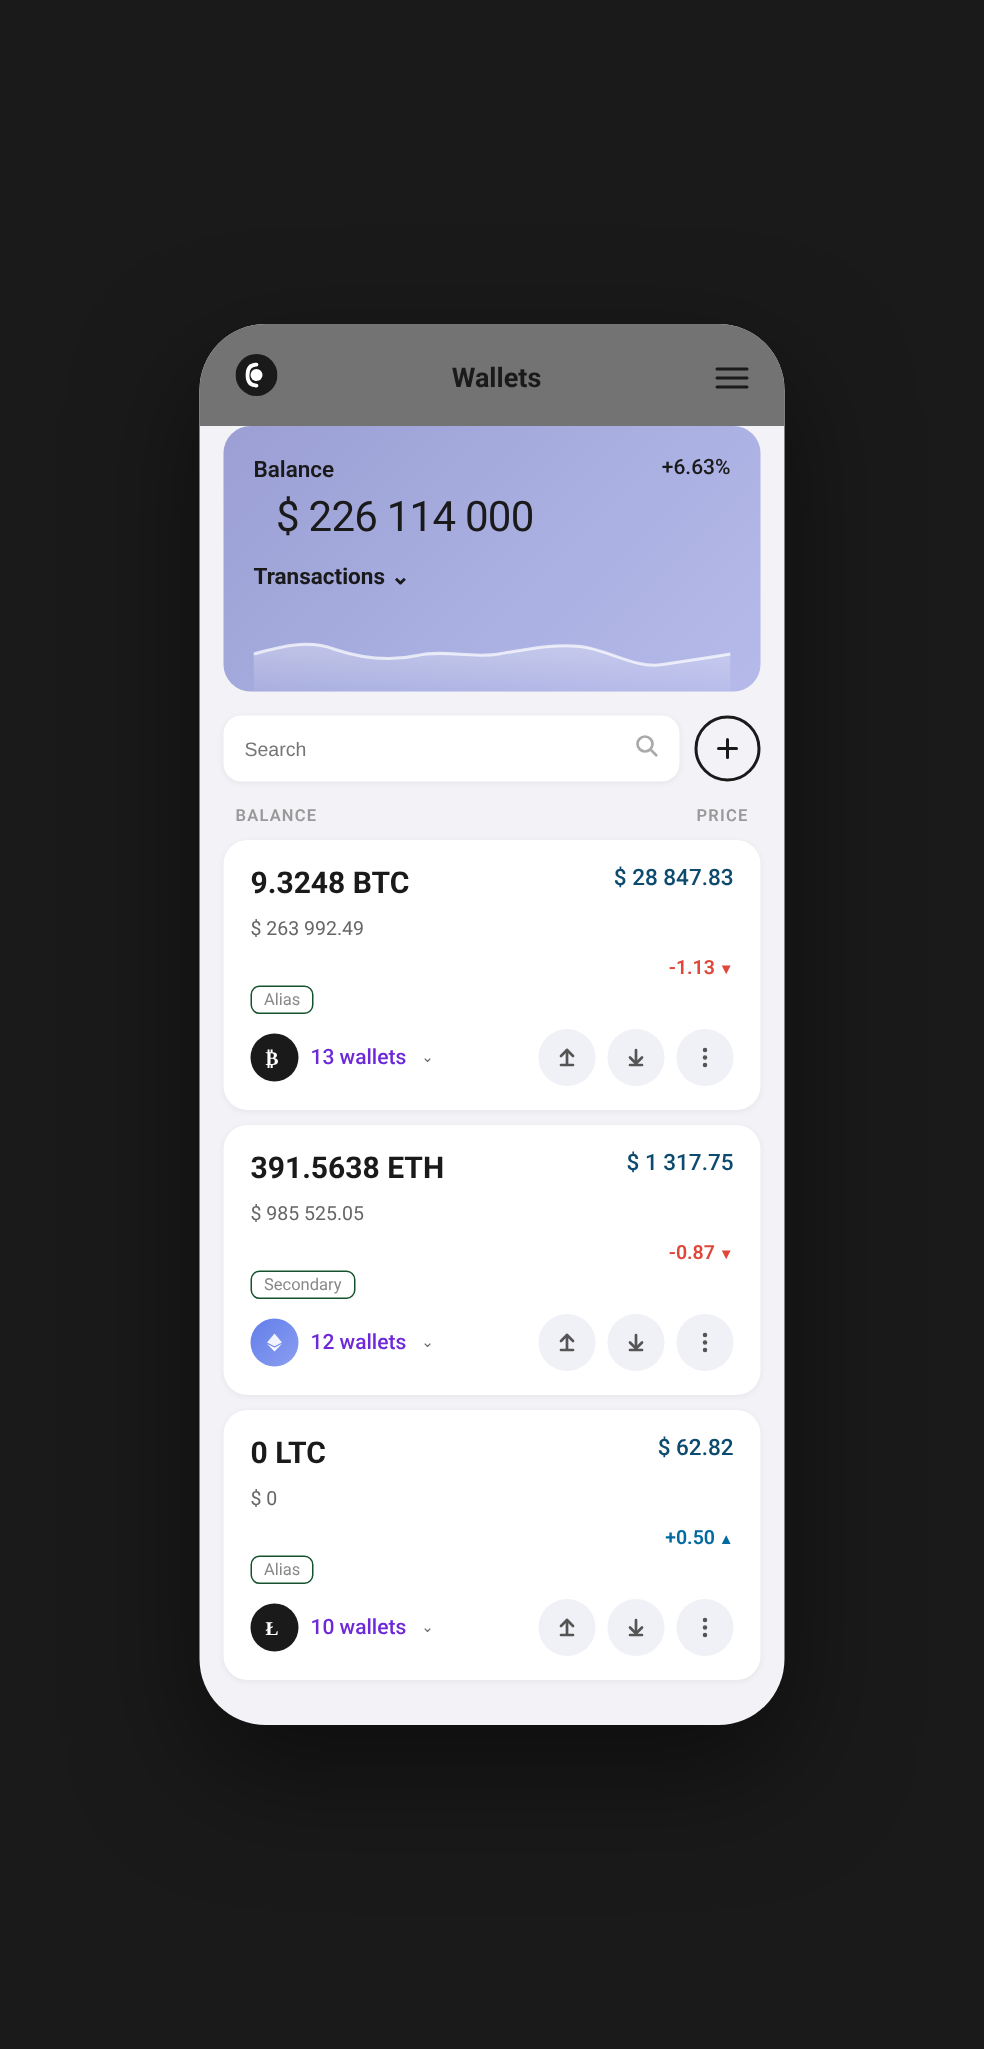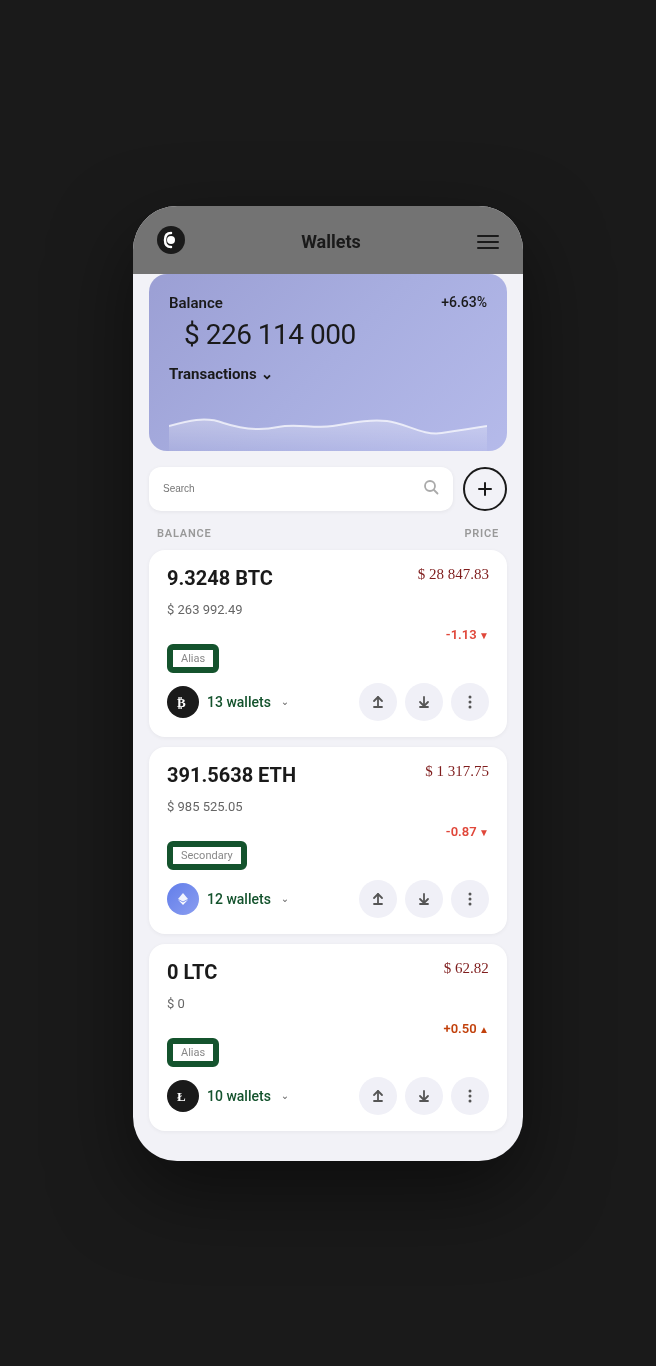--- a/index.html
+++ b/index.html
@@ -115,21 +115,21 @@
       border-radius: 12px;
       display: flex;
       align-items: center;
       padding: 12px 14px;
       gap: 10px;
       box-shadow: 0 1px 4px rgba(0,0,0,0.06);
     }
     .search-input {
       border: none;
       outline: none;
-      font-size: 10px;
+      font-size: 13px;
       color: #999;
       background: transparent;
       flex: 1;
     }
     .search-icon-wrap {
       color: #aaa;
       font-size: 16px;
     }
     .add-btn {
       width: 44px;
@@ -176,43 +176,42 @@
       margin-bottom: 2px;
     }
     .asset-amount {
       font-size: 20px;
       font-weight: 700;
       color: #1a1a1a;
     }
     .asset-usd-price {
       font-size: 15px;
       font-weight: 500;
-      color: #7f1d1d;
+      color: #0c4a6e;
       text-align: center;
-      font-family: Liberation Serif, serif;
     }
     .asset-usd-value {
       font-size: 13px;
       color: #666;
       margin-bottom: 8px;
       margin-top: 12px;
     }
     .asset-change {
       font-size: 13px;
       font-weight: 600;
       text-align: right;
       margin-top: 44px;
     }
     .asset-change.negative { color: #e0473a; }
-    .asset-change.positive { color: #c2410c; text-align: right; }
+    .asset-change.positive { color: #0369a1; text-align: right; }
     .change-arrow-down::after { content: ' ▼'; font-size: 10px; }
     .change-arrow-up::after { content: ' ▲'; font-size: 10px; }
     .alias-tag {
       display: inline-block;
-      border: 6px solid #14532d;
+      border: 1px solid #14532d;
       border-radius: 6px;
       padding: 2px 8px;
       font-size: 11px;
       color: #888;
       margin-bottom: 10px;
     }
     .asset-bottom {
       display: flex;
       align-items: center;
       justify-content: space-between;
@@ -235,21 +234,21 @@
       font-weight: 700;
     }
     .crypto-icon.eth {
       background: linear-gradient(135deg, #627eea, #8b9ef0);
     }
     .crypto-icon.ltc {
       background: #1a1a1a;
     }
     .wallet-count {
       font-size: 14px;
-      color: #14532d;
+      color: #6d28d9;
       font-weight: 500;
     }
     .chevron-down {
       font-size: 10px;
       color: #666;
       margin-left: 2px;
     }
     .action-btns {
       display: flex;
       gap: 8px;

